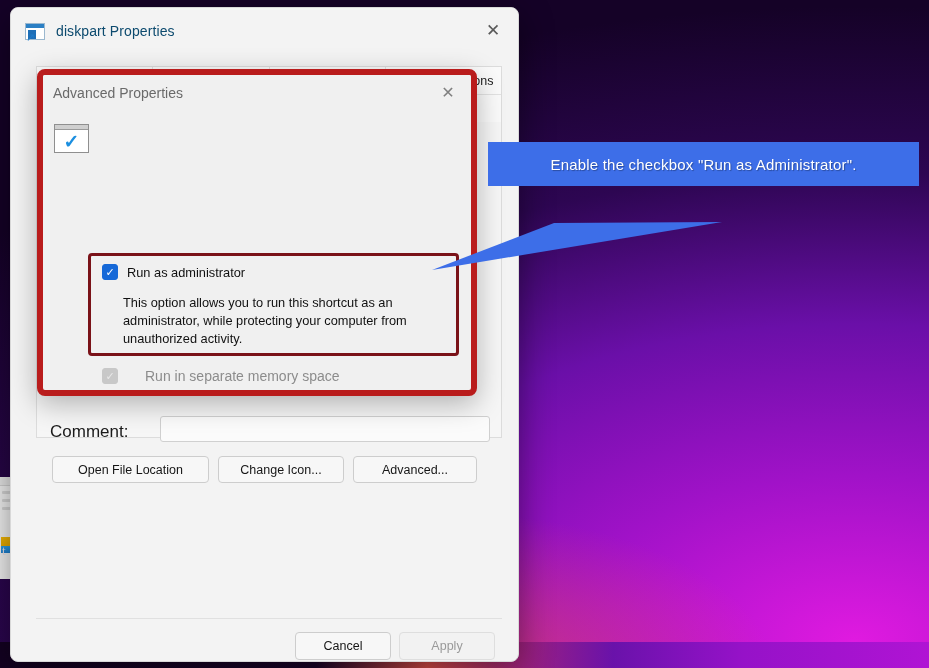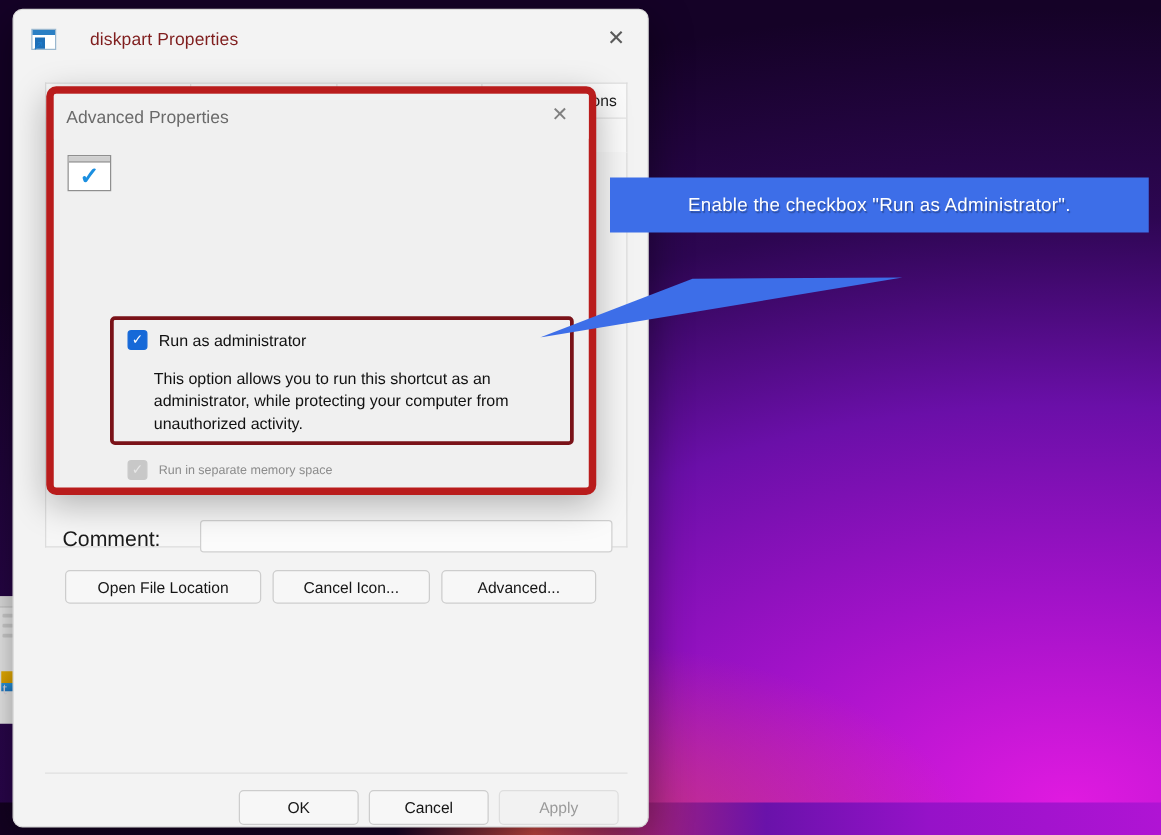--- a/index.html
+++ b/index.html
@@ -61,21 +61,21 @@
     position: relative; width: 20px; height: 17px; flex: 0 0 auto;
     background: #ffffff; border: 1px solid #9bb8cf;
   }
   #props-icon .ic-bar { position: absolute; left: 0; right: 0; top: 0; height: 4px; background: #2b7fc4; }
   #props-icon .ic-blk { position: absolute; left: 2px; top: 6px; width: 8px; height: 9px; background: #1d6fb8; }
   #props-icon .ic-arrow {
     position: absolute; left: 0px; bottom: -3px; width: 10px; height: 10px;
     color: #1f7bc9; font-size: 11px; line-height: 10px;
   }
   #props-title {
-    margin-left: 27px; font-size: 14px; color: #7f1d1d; letter-spacing: 0.1px;
+    margin-left: 11px; font-size: 14px; color: #0c4a6e; letter-spacing: 0.1px;
   }
   #props-close {
     position: absolute; right: 2px; top: 2px; width: 46px; height: 40px;
     display: flex; align-items: center; justify-content: center;
     color: #5a5a5a; font-size: 17px; font-weight: 300; cursor: pointer;
   }
 
   
   #tabstrip {
     position: absolute; left: 25px; top: 58px; width: 466px; height: 56px;
@@ -184,21 +184,21 @@
   .cb-disabled { background: #c8c8c8; border: 1px solid #c8c8c8; color: #e8e8e8; }
   #runas-label { margin-left: 9px; font-size: 12.8px; color: #111111; }
   #runas-desc {
     position: absolute; left: 80px; top: 219px; width: 320px;
     font-size: 12.8px; color: #111111; line-height: 18px;
   }
 
   #memspace-row {
     position: absolute; left: 59px; top: 293px; display: flex; align-items: center;
   }
-  #memspace-label { margin-left: 9px; font-size: 10px; color: #8c8c8c; }
+  #memspace-label { margin-left: 27px; font-size: 14px; color: #8c8c8c; }
 
   
   #callout {
     position: absolute; left: 488px; top: 142px; width: 431px; height: 44px;
     background: #3d6ee8;
     display: flex; align-items: center; justify-content: center;
     color: #ffffff; font-size: 15px; letter-spacing: 0.2px;
     text-shadow: 1px 1px 1px rgba(0,0,0,0.32);
     font-family: "Liberation Sans", sans-serif;
   }
@@ -250,28 +250,27 @@
     </div>
   </div>
 
   <div id="props-body">
     <div id="comment-label">Comment:</div>
     <div id="comment-field"></div>
   </div>
 
   <div id="action-row">
     <div class="win-btn" id="btn-open-file-location">Open File Location</div>
-    <div class="win-btn" id="btn-change-icon">Cancel Icon...</div>
+    <div class="win-btn" id="btn-change-icon">Change Icon...</div>
     <div class="win-btn" id="btn-advanced">Advanced...</div>
   </div>
 
   <div id="props-footer-divider"></div>
 
   <div id="props-footer">
-    <div class="win-btn">OK</div>
     <div class="win-btn">Cancel</div>
     <div class="win-btn" id="btn-apply">Apply</div>
   </div>
 </div>
 
 <div id="adv-dialog">
 
   <div id="adv-titlebar">
     <div id="adv-title">Advanced Properties</div>
     <div id="adv-close">✕</div>

